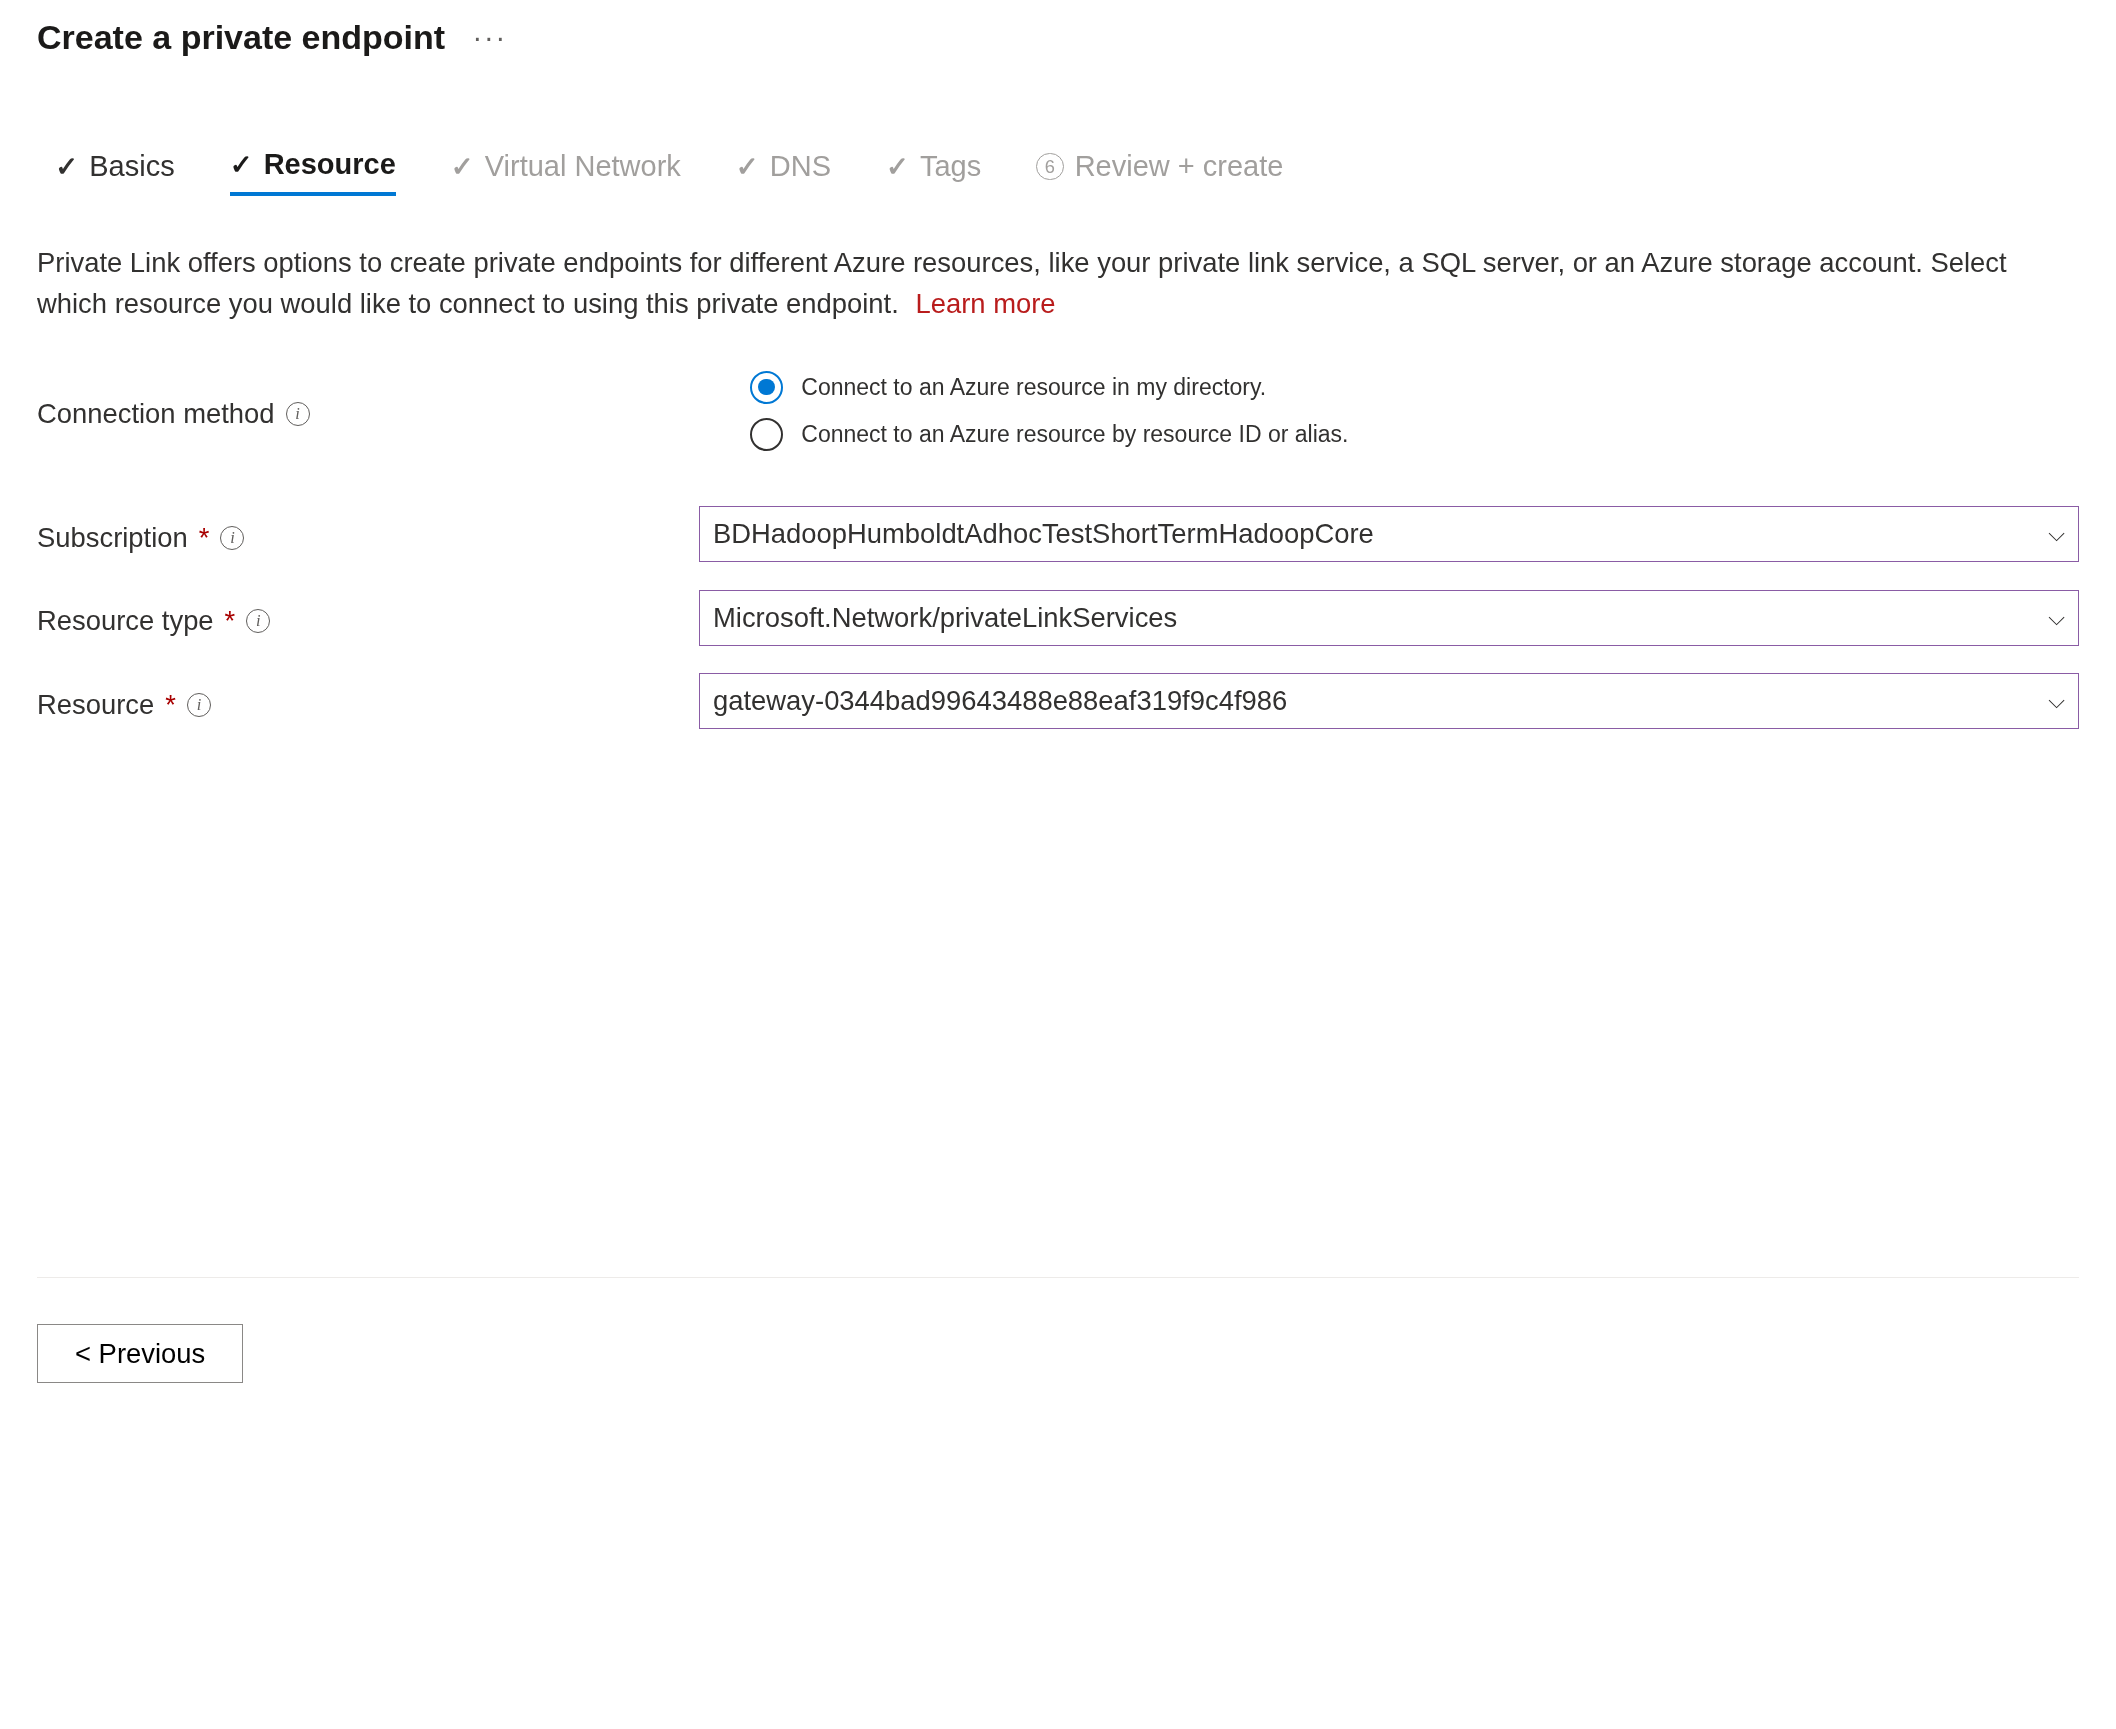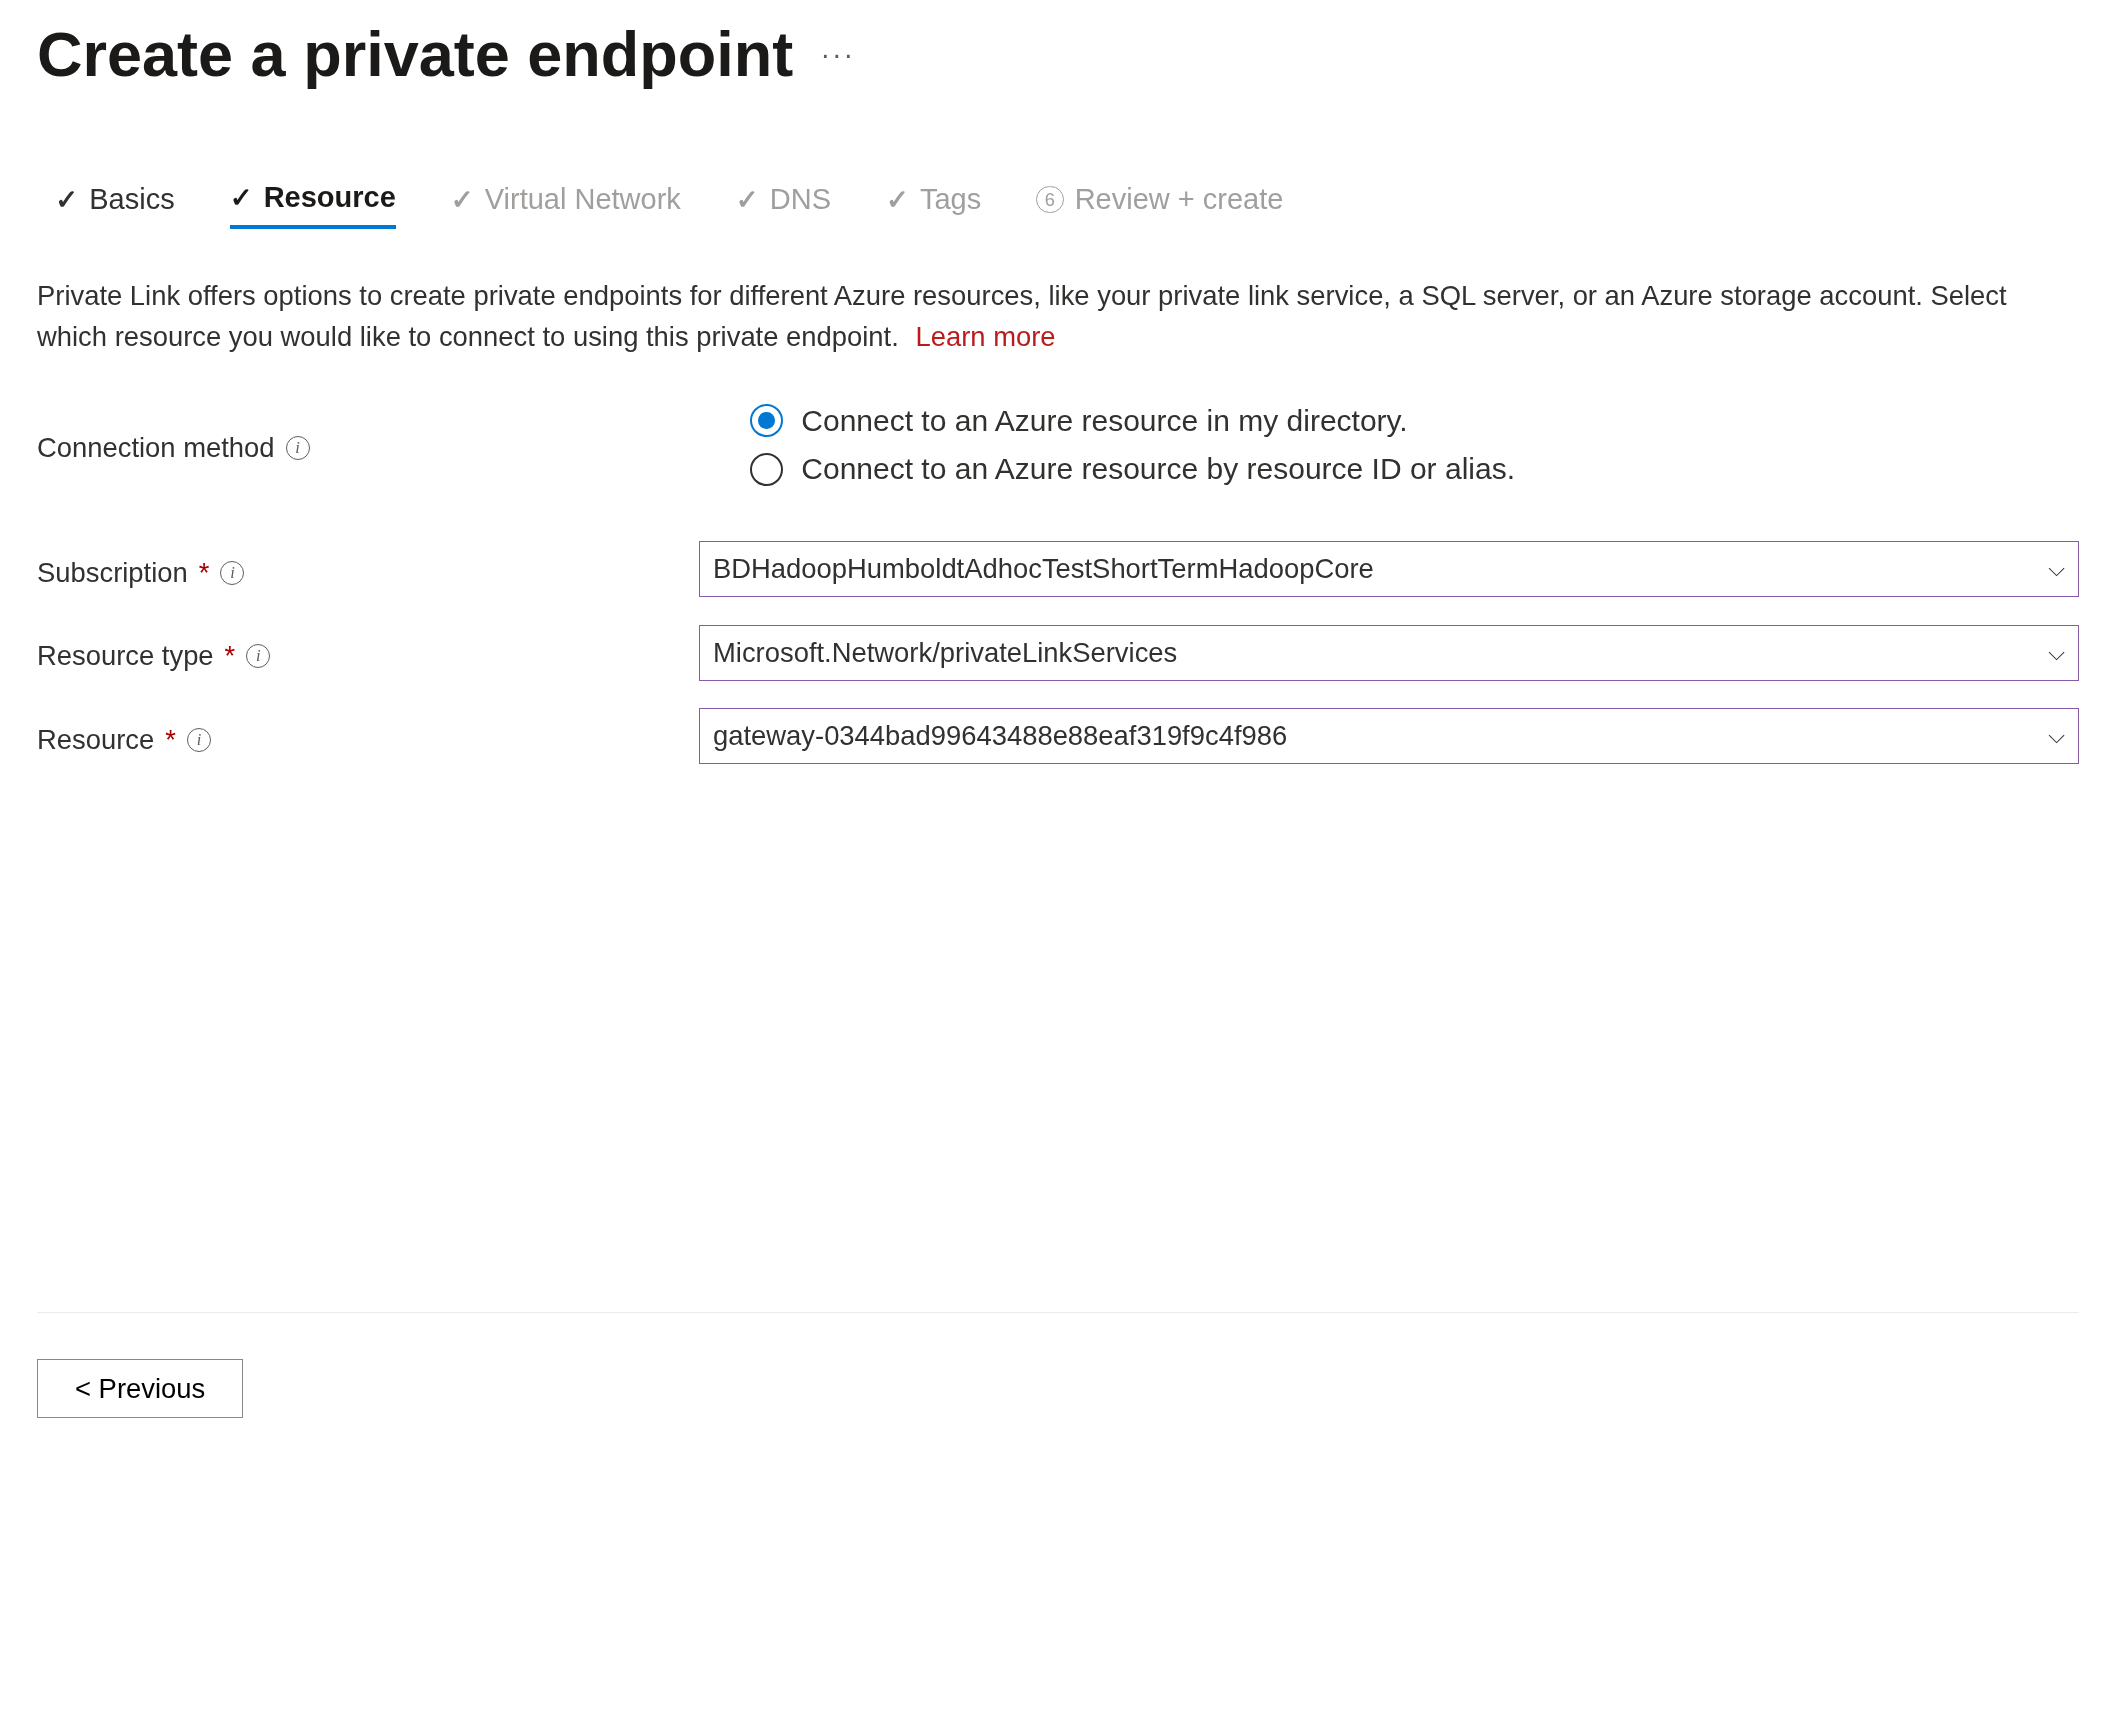--- a/index.html
+++ b/index.html
@@ -15,21 +15,21 @@
       font-size: 25.6px;
       width: 2116px;
     }
     .header {
       display: flex;
       align-items: center;
       gap: 27.4px;
       margin-bottom: 91px;
     }
     .page-title {
-      font-size: 63px;
+      font-size: 34px;
       font-weight: 600;
       color: #1b1a19;
     }
     .more-icon {
       font-size: 29px;
       color: #605e5c;
       letter-spacing: 1.8px;
     }
     .tabs {
       display: flex;
@@ -111,21 +111,21 @@
     }
     .radio-group {
       display: flex;
       flex-direction: column;
       gap: 14.6px;
     }
     .radio-option {
       display: flex;
       align-items: center;
       gap: 18.3px;
-      font-size: 30px;
+      font-size: 23px;
     }
     .radio {
       width: 33px;
       height: 33px;
       border: 2.7px solid #323130;
       border-radius: 50%;
       display: inline-flex;
       align-items: center;
       justify-content: center;
       flex-shrink: 0;

